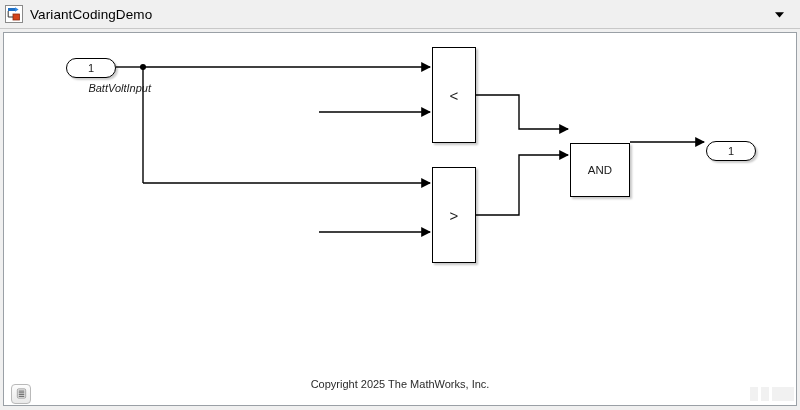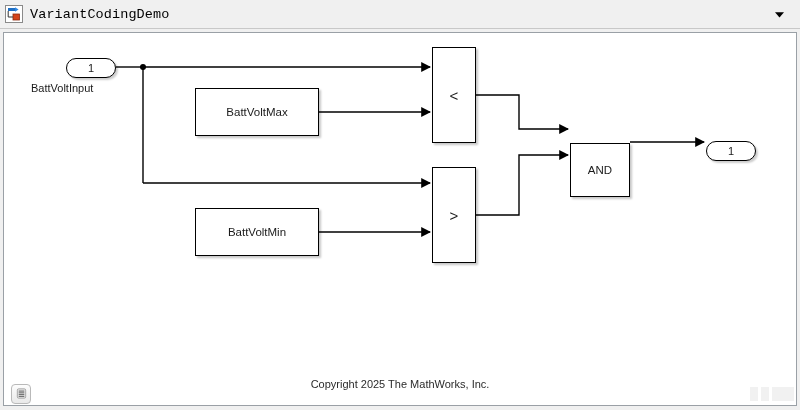--- a/index.html
+++ b/index.html
@@ -38,21 +38,20 @@
     height: 18px;
     flex: 0 0 auto;
     display: block;
   }
   .titlebar-title {
     margin-left: 7px;
     font-size: 13.5px;
     color: #000000;
     letter-spacing: 0.1px;
     white-space: nowrap;
-    font-family: Liberation Mono, monospace;
   }
   .titlebar-spacer { flex: 1 1 auto; }
   .titlebar-chevron {
     margin-right: 14px;
     width: 13px;
     height: 13px;
     flex: 0 0 auto;
     display: block;
   }
 
@@ -105,23 +104,24 @@
     justify-content: center;
     font-size: 11px;
     color: #1a1a1a;
     box-shadow: 2px 2px 2px rgba(0,0,0,0.20);
     user-select: none;
   }
   .port-label {
     position: absolute;
     font-size: 11px;
     color: #1a1a1a;
-    text-align: left;
+    text-align: right;
     white-space: nowrap;
     user-select: none;
+    font-style: italic;
   }
 
   .copyright {
     position: absolute;
     font-size: 11px;
     color: #2b2b2b;
     white-space: nowrap;
     user-select: none;
   }
 
@@ -208,27 +208,21 @@
 
         <line x1="626" y1="109" x2="700" y2="109" marker-end="url(#arrow)"></line>
       </g>
     </svg>
 
     <div class="port" style="left:62px; top:25px; width:50px; height:20px;">
       <span>1</span>
     </div>
     <div class="port-label" style="left:27px; top:49px; width:120px;">BattVoltInput</div>
 
-    <div class="blk" style="left:191px; top:55px; width:124px; height:48px;">
-      <span>BattVoltMax</span>
-    </div>
-
-    <div class="blk" style="left:191px; top:175px; width:124px; height:48px;">
-      <span>BattVoltMin</span>
-    </div>
+
 
     <div class="blk op" style="left:428px; top:14px; width:44px; height:96px;">
       <span>&lt;</span>
     </div>
 
     <div class="blk op" style="left:428px; top:134px; width:44px; height:96px;">
       <span>&gt;</span>
     </div>
 
     <div class="blk" style="left:566px; top:82px; width:60px; height:54px;margin-top:28px;">

